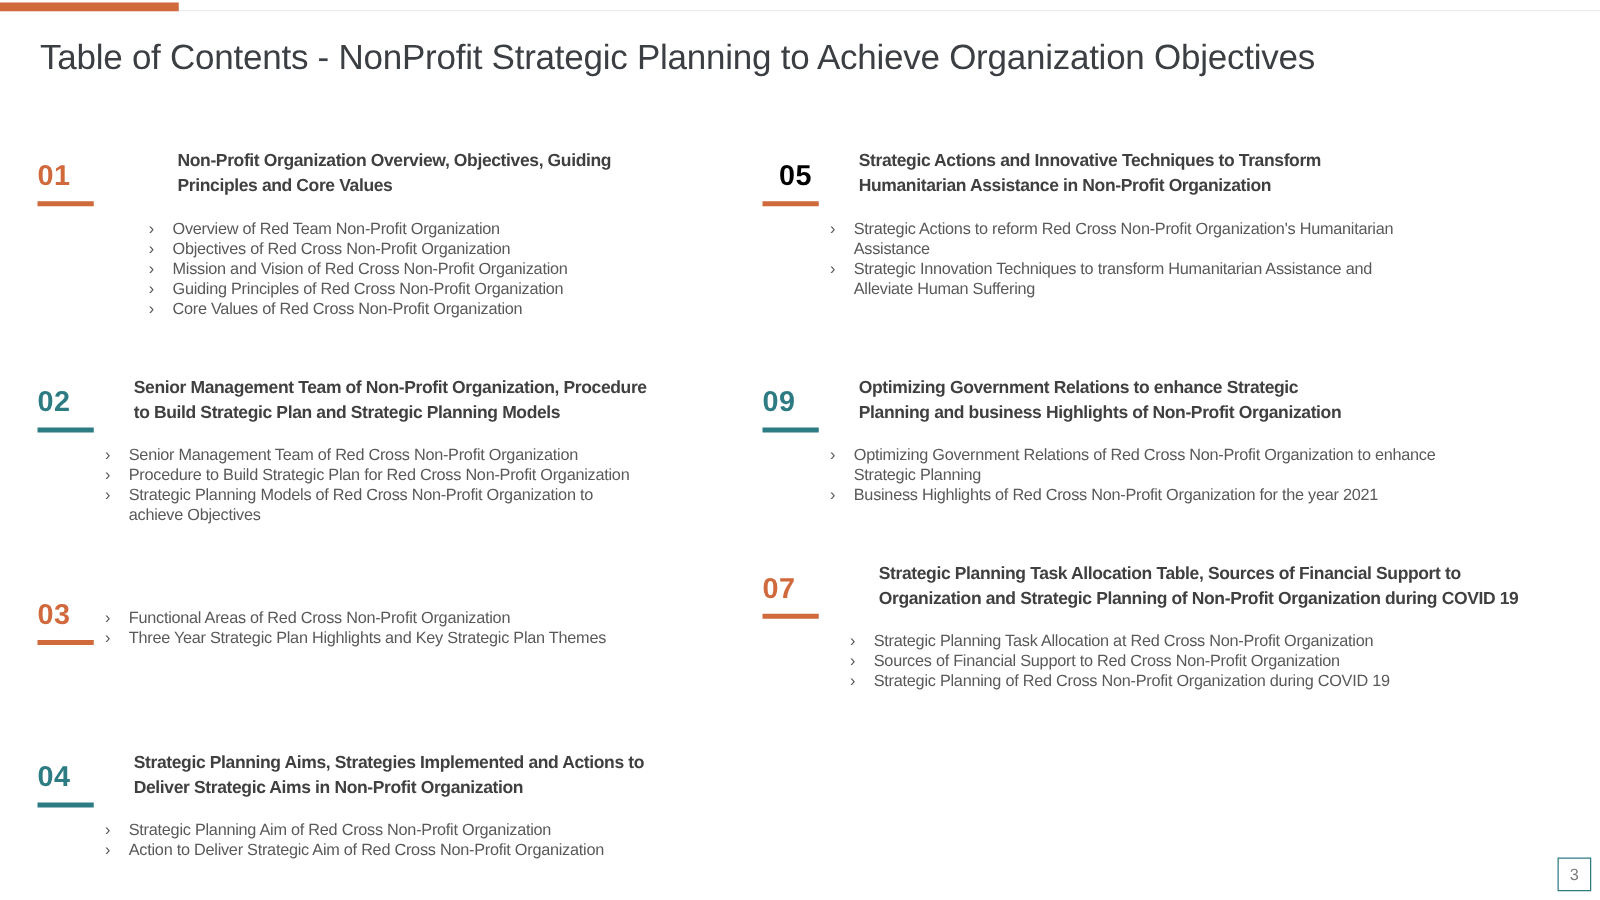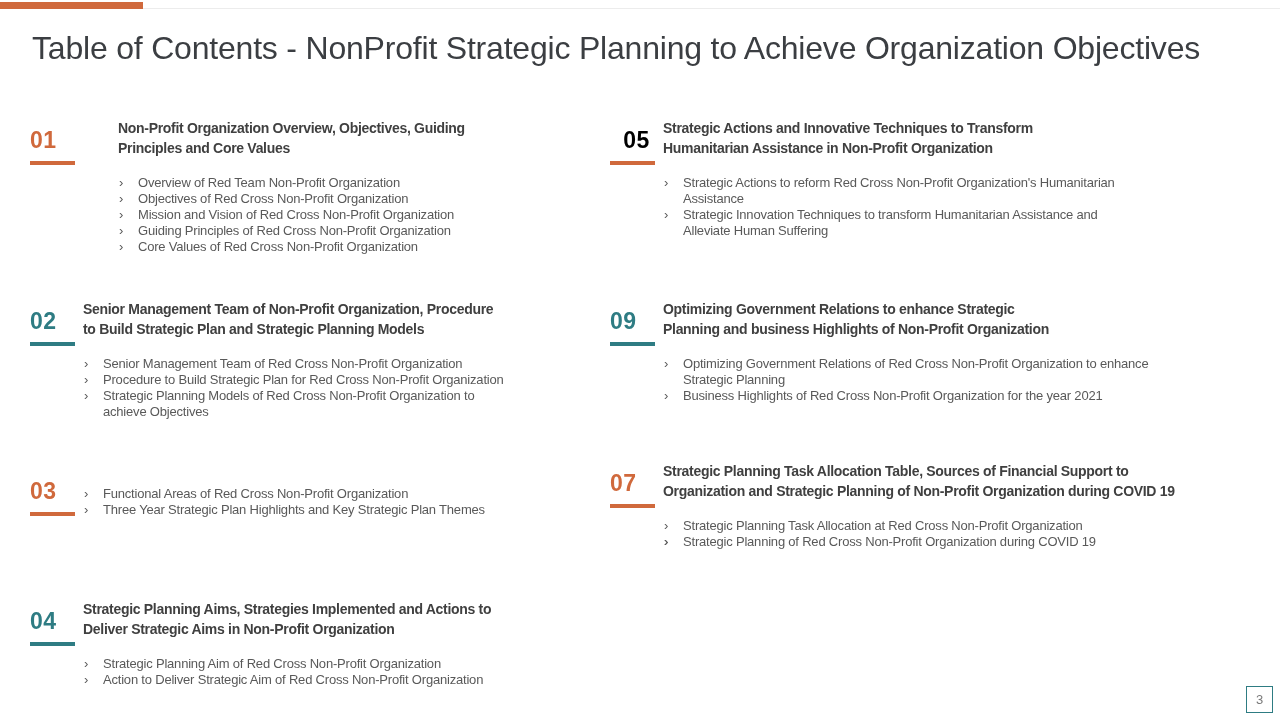--- a/index.html
+++ b/index.html
@@ -23,21 +23,21 @@
   }
   .top-accent {
     position: absolute;
     left: 0; top: 2px;
     width: 143px; height: 7px;
   }
   .title {
     position: absolute;
     left: 32px; top: 30px;
     margin: 0;
-    font-size: 32px;
+    font-size: 28px;
     font-weight: 400;
     letter-spacing: -0.2px;
     color: #3b3e42;
     white-space: nowrap;
   }
   .col {
     position: absolute;
     top: 112px;
   }
   #col-left  { left: 30px;  width: 550px; height: 600px; }
@@ -65,20 +65,21 @@
     height: 4px;
   }
   .content { flex: 1 1 auto; }
   .heading {
     font-size: 14px;
     font-weight: 700;
     line-height: 20px;
     letter-spacing: -0.3px;
     color: #404040;
     white-space: pre-line;
+    margin-left: 24px;
   }
   ul.bullets {
     list-style: none;
     margin: 17px 0 0 0;
     padding: 0;
   }
   ul.bullets li {
     position: relative;
     padding-left: 20px;
     font-size: 13px;
@@ -201,31 +202,31 @@
     <div class="content">
       <div class="heading">Optimizing Government  Relations to enhance Strategic
 Planning and business Highlights of Non-Profit Organization</div>
       <ul class="bullets">
             <li><span class="marker">›</span><span>Optimizing Government  Relations  of Red Cross Non-Profit  Organization  to enhance
 Strategic Planning</span></li>
             <li><span class="marker">›</span><span>Business Highlights  of Red Cross Non-Profit  Organization  for the year 2021</span></li>
           </ul>
     </div>
   </div>
-      <div class="section" style="top: 349px; width: 100%;">
+      <div class="section" style="top: 336px; width: 100%; gap: 16px;">
     <div class="num-col">
       <div class="num" style="color: rgb(208, 105, 60);">07</div>
       <div class="num-underline" style="background: rgb(208, 105, 60);"></div>
     </div>
     <div class="content">
       <div class="heading">Strategic Planning Task Allocation Table, Sources of Financial Support to
 Organization and Strategic Planning of Non-Profit Organization during COVID 19</div>
       <ul class="bullets">
             <li><span class="marker">›</span><span>Strategic Planning Task Allocation at Red Cross Non-Profit  Organization</span></li>
-            <li><span class="marker">›</span></li>
+            <li><span class="marker">›</span><span>Sources of Financial  Support  to Red Cross Non-Profit  Organization</span></li>
             <li><span class="marker">›</span><span>Strategic Planning of Red Cross Non-Profit  Organization  during COVID  19</span></li>
           </ul>
     </div>
   </div>
     </div>
 
   <div class="page-box" style="border-color: rgb(46, 124, 131);">
     <span>3</span>
   </div>
 </div>

